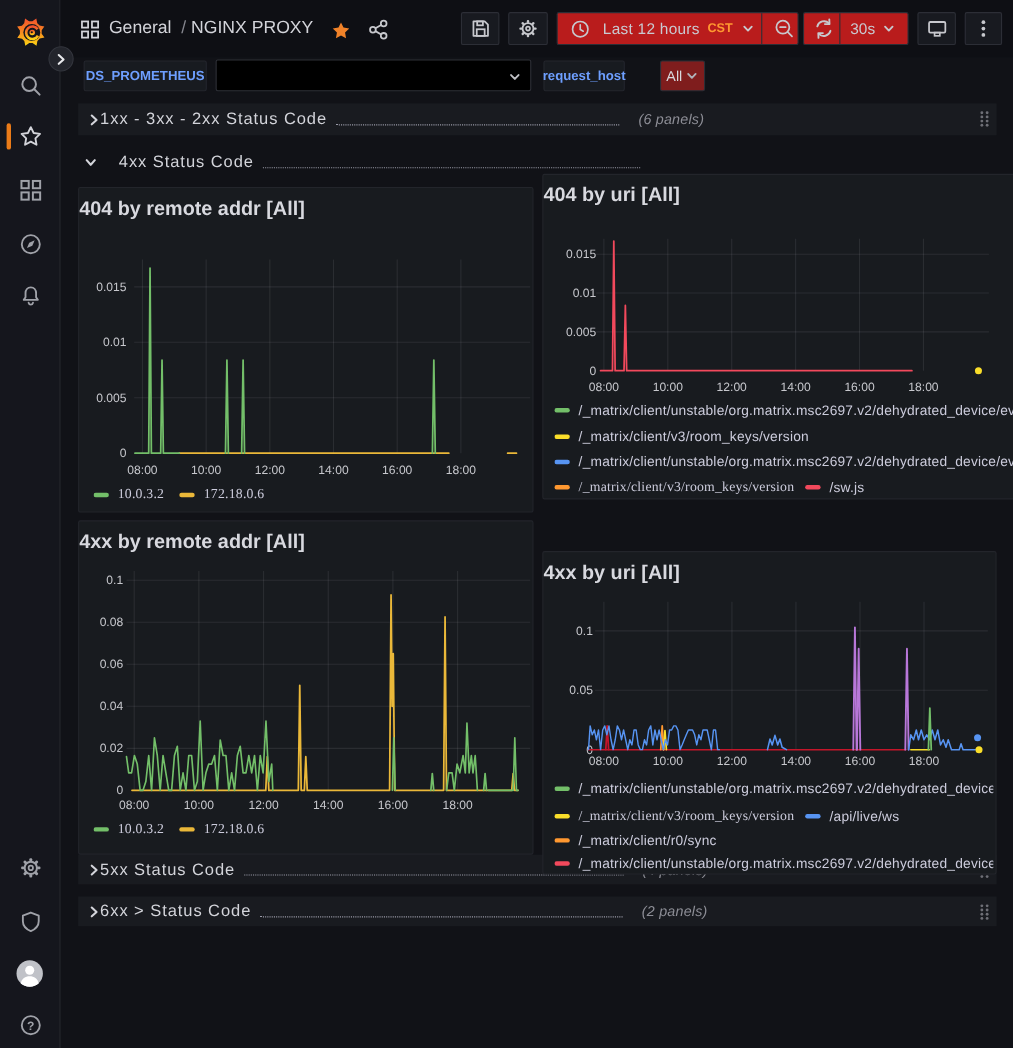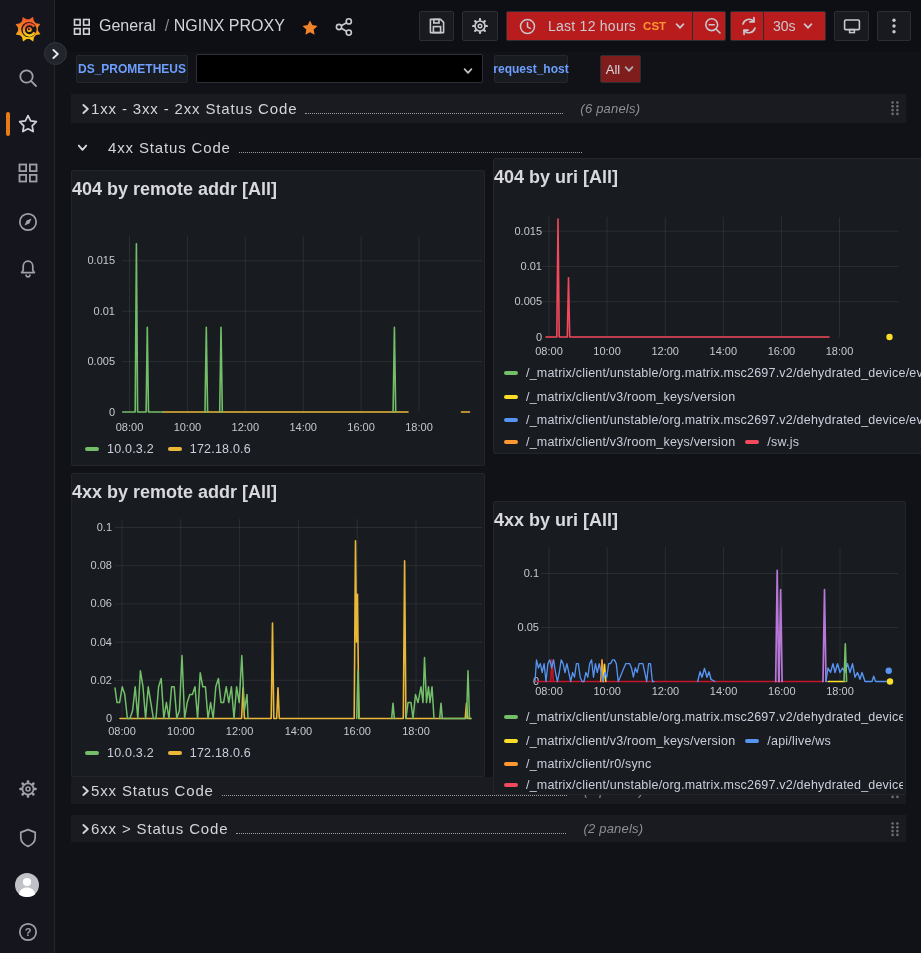--- a/index.html
+++ b/index.html
@@ -19,21 +19,21 @@
 .rowhdr { position:absolute; left:71px; width:835px; height:28px; display:flex; align-items:center; }
 .rowhdr .tt { color:#d3d4da; font-size:15px; font-weight:normal; letter-spacing:0.85px; white-space:nowrap; }
 .dots { border-bottom:1.5px dotted rgba(204,204,220,0.72); height:11px; margin-left:8px; }
 .pcount { color:#8d8e96; font-size:13px; letter-spacing:0.2px; font-style:italic; margin-left:17px; }
 .draghandle { position:absolute; right:6px; top:6px; }
 
 .panel { position:absolute; background:#181b1f; border:1px solid #23252b; border-radius:2px; overflow:hidden; }
 .ptitle { position:absolute; top:8px; left:0; right:0; text-align:left; color:#d8d9df; font-size:18px; font-weight:bold; }
 .legend { position:absolute; font-size:12.5px; letter-spacing:0.2px; color:#ccccdc; white-space:nowrap; overflow:hidden; display:flex; align-items:center; }
 .sw { display:inline-block; width:14px; height:4px; border-radius:2px; margin-right:8px; flex:none; }
-.lgt { margin-right:14px; }
+.lgt { margin-right:14px;font-family:Liberation Serif, serif; }
 </style></head><body>
 <div id="app">
 
   <div id="sidebar" class="abs">
     <div class="abs" style="left:13px; top:14px;"><svg width="30" height="30" viewBox="0 0 30 30" class="">
           <defs>
             <linearGradient id="glg" x1="0" y1="0" x2="0" y2="1">
 <stop offset="0" stop-color="#f3512d"></stop>
               <stop offset="0.5" stop-color="#f78a20"></stop>
               <stop offset="1" stop-color="#fbd414"></stop>

